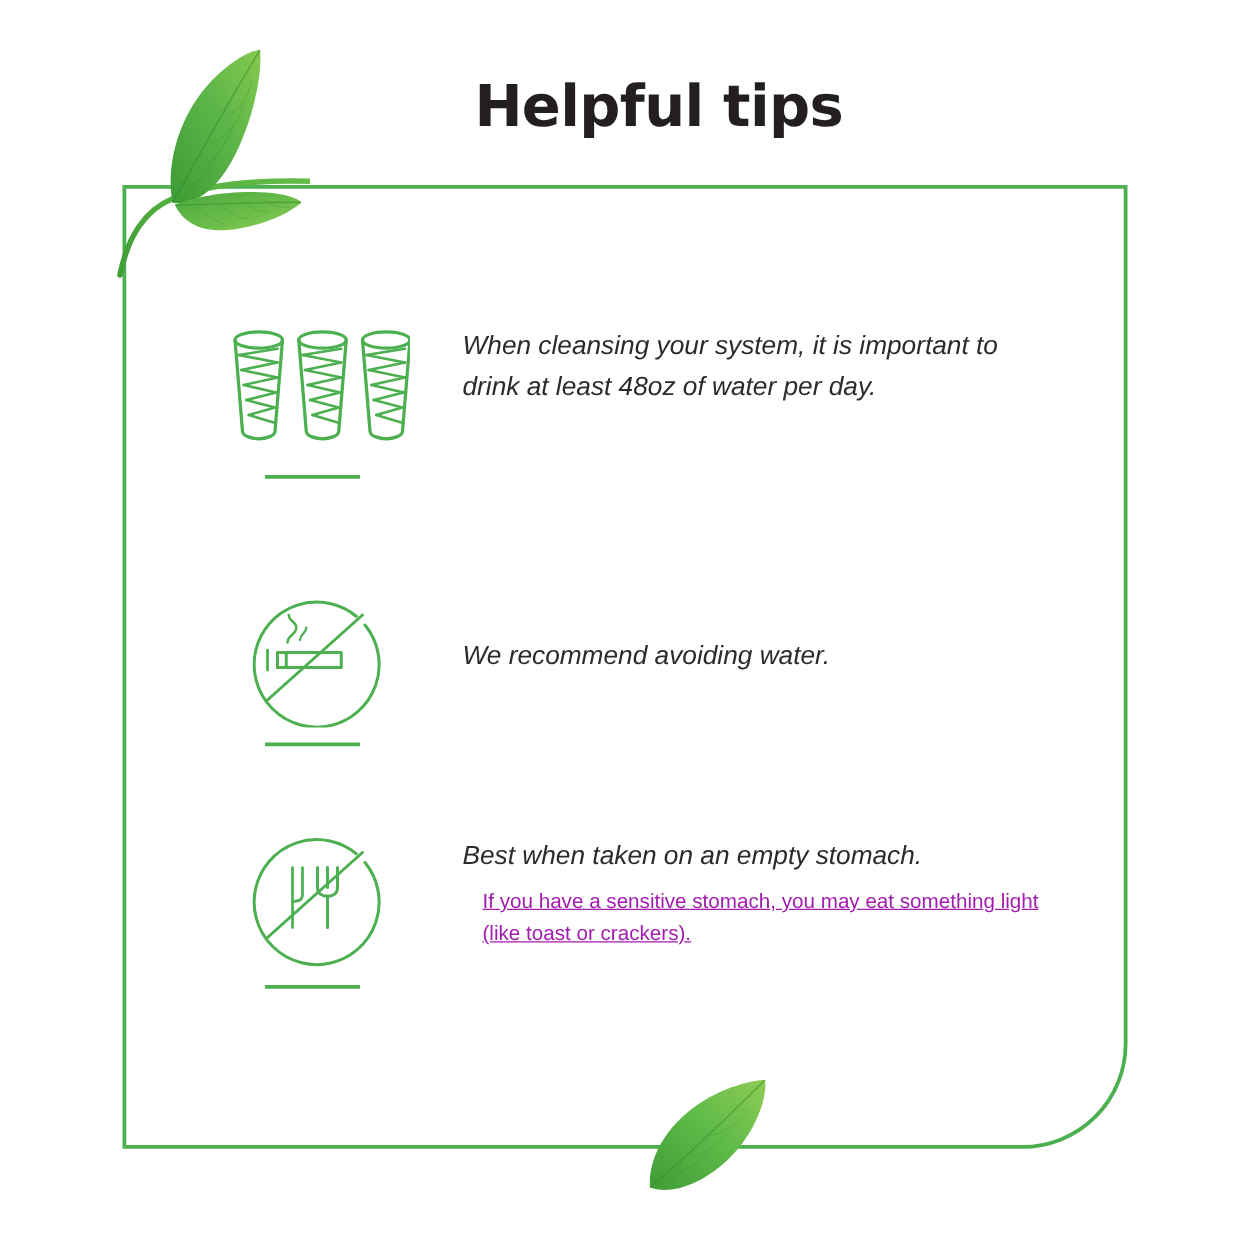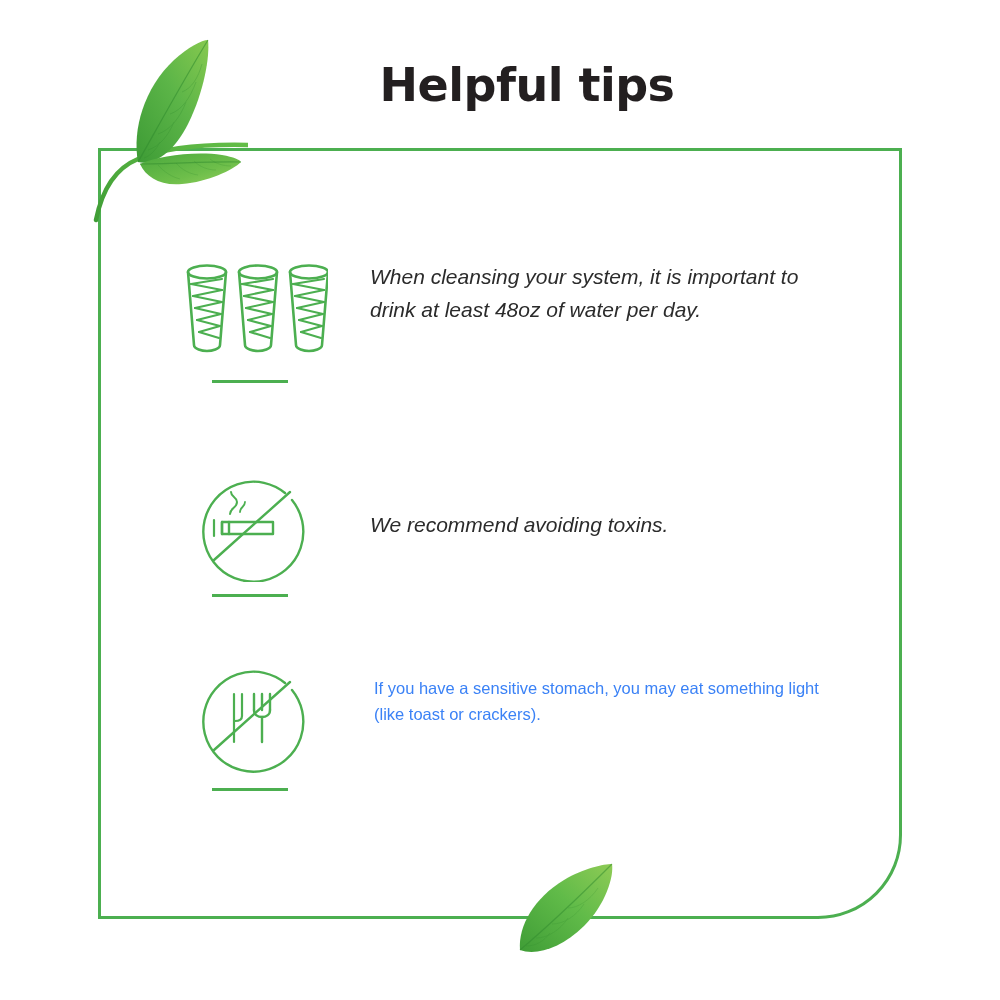--- a/index.html
+++ b/index.html
@@ -114,23 +114,24 @@
     line-height: 33px;
     color: #2b2b2b;
     font-family: "Liberation Sans", sans-serif;
     font-weight: normal;
     margin: 0;
     font-style: italic;
   }
   .tip-sub {
     font-size: 16.5px;
     line-height: 26px;
-    color: #3b82f6;
-    margin: 7px 0 0 4px;
+    color: #a21caf;
+    margin: 7px 0 0 16px;
     font-family: "Liberation Sans", sans-serif;
+    text-decoration: underline;
   }
 </style>
 </head>
 <body>
 
 <div id="page">
 
   <div class="page-title">Helpful tips</div>
 
   <div class="frame"></div>
@@ -267,21 +268,21 @@
 
             <path d="M42,50 L42,66" stroke-width="2.2"></path>
 
             <path d="M58,44 C58,38 65,38 65,32 C65,27 59,27 59,22" stroke-width="2"></path>
             <path d="M68,42 C68,37 73,37 73,32" stroke-width="1.8"></path>
           </g>
         </svg>
         <span class="tip-divider"></span>
       </div>
       <div class="tip-text">
-        <p class="tip-headline">We recommend avoiding toxins.</p>
+        <p class="tip-headline">We recommend avoiding water.</p>
 
       </div>
     </div>
 
     <div class="tip-row r2">
       <div class="tip-icon">
         <svg width="156" height="116" viewBox="0 0 156 116">
           <g fill="none" stroke="#4caf50" stroke-width="2.4" stroke-linecap="round" stroke-linejoin="round">
             <path d="M120,32 A50,50 0 1 1 113,25"></path>
             <path d="M42,92 L118,24"></path>
@@ -292,18 +293,19 @@
             <path d="M82,36 L82,52"></path>
             <path d="M90,36 L90,52"></path>
             <path d="M98,36 L98,52"></path>
             <path d="M82,52 C82,57 86,59 90,59 C94,59 98,57 98,52"></path>
             <path d="M90,59 L90,84"></path>
           </g>
         </svg>
         <span class="tip-divider"></span>
       </div>
       <div class="tip-text">
+        <p class="tip-headline">Best when taken on an empty stomach.</p>
         <p class="tip-sub">If you have a sensitive stomach, you may eat something light (like toast or crackers).</p>
       </div>
     </div>
 
   </div>
 </div>
 
 </body></html>

